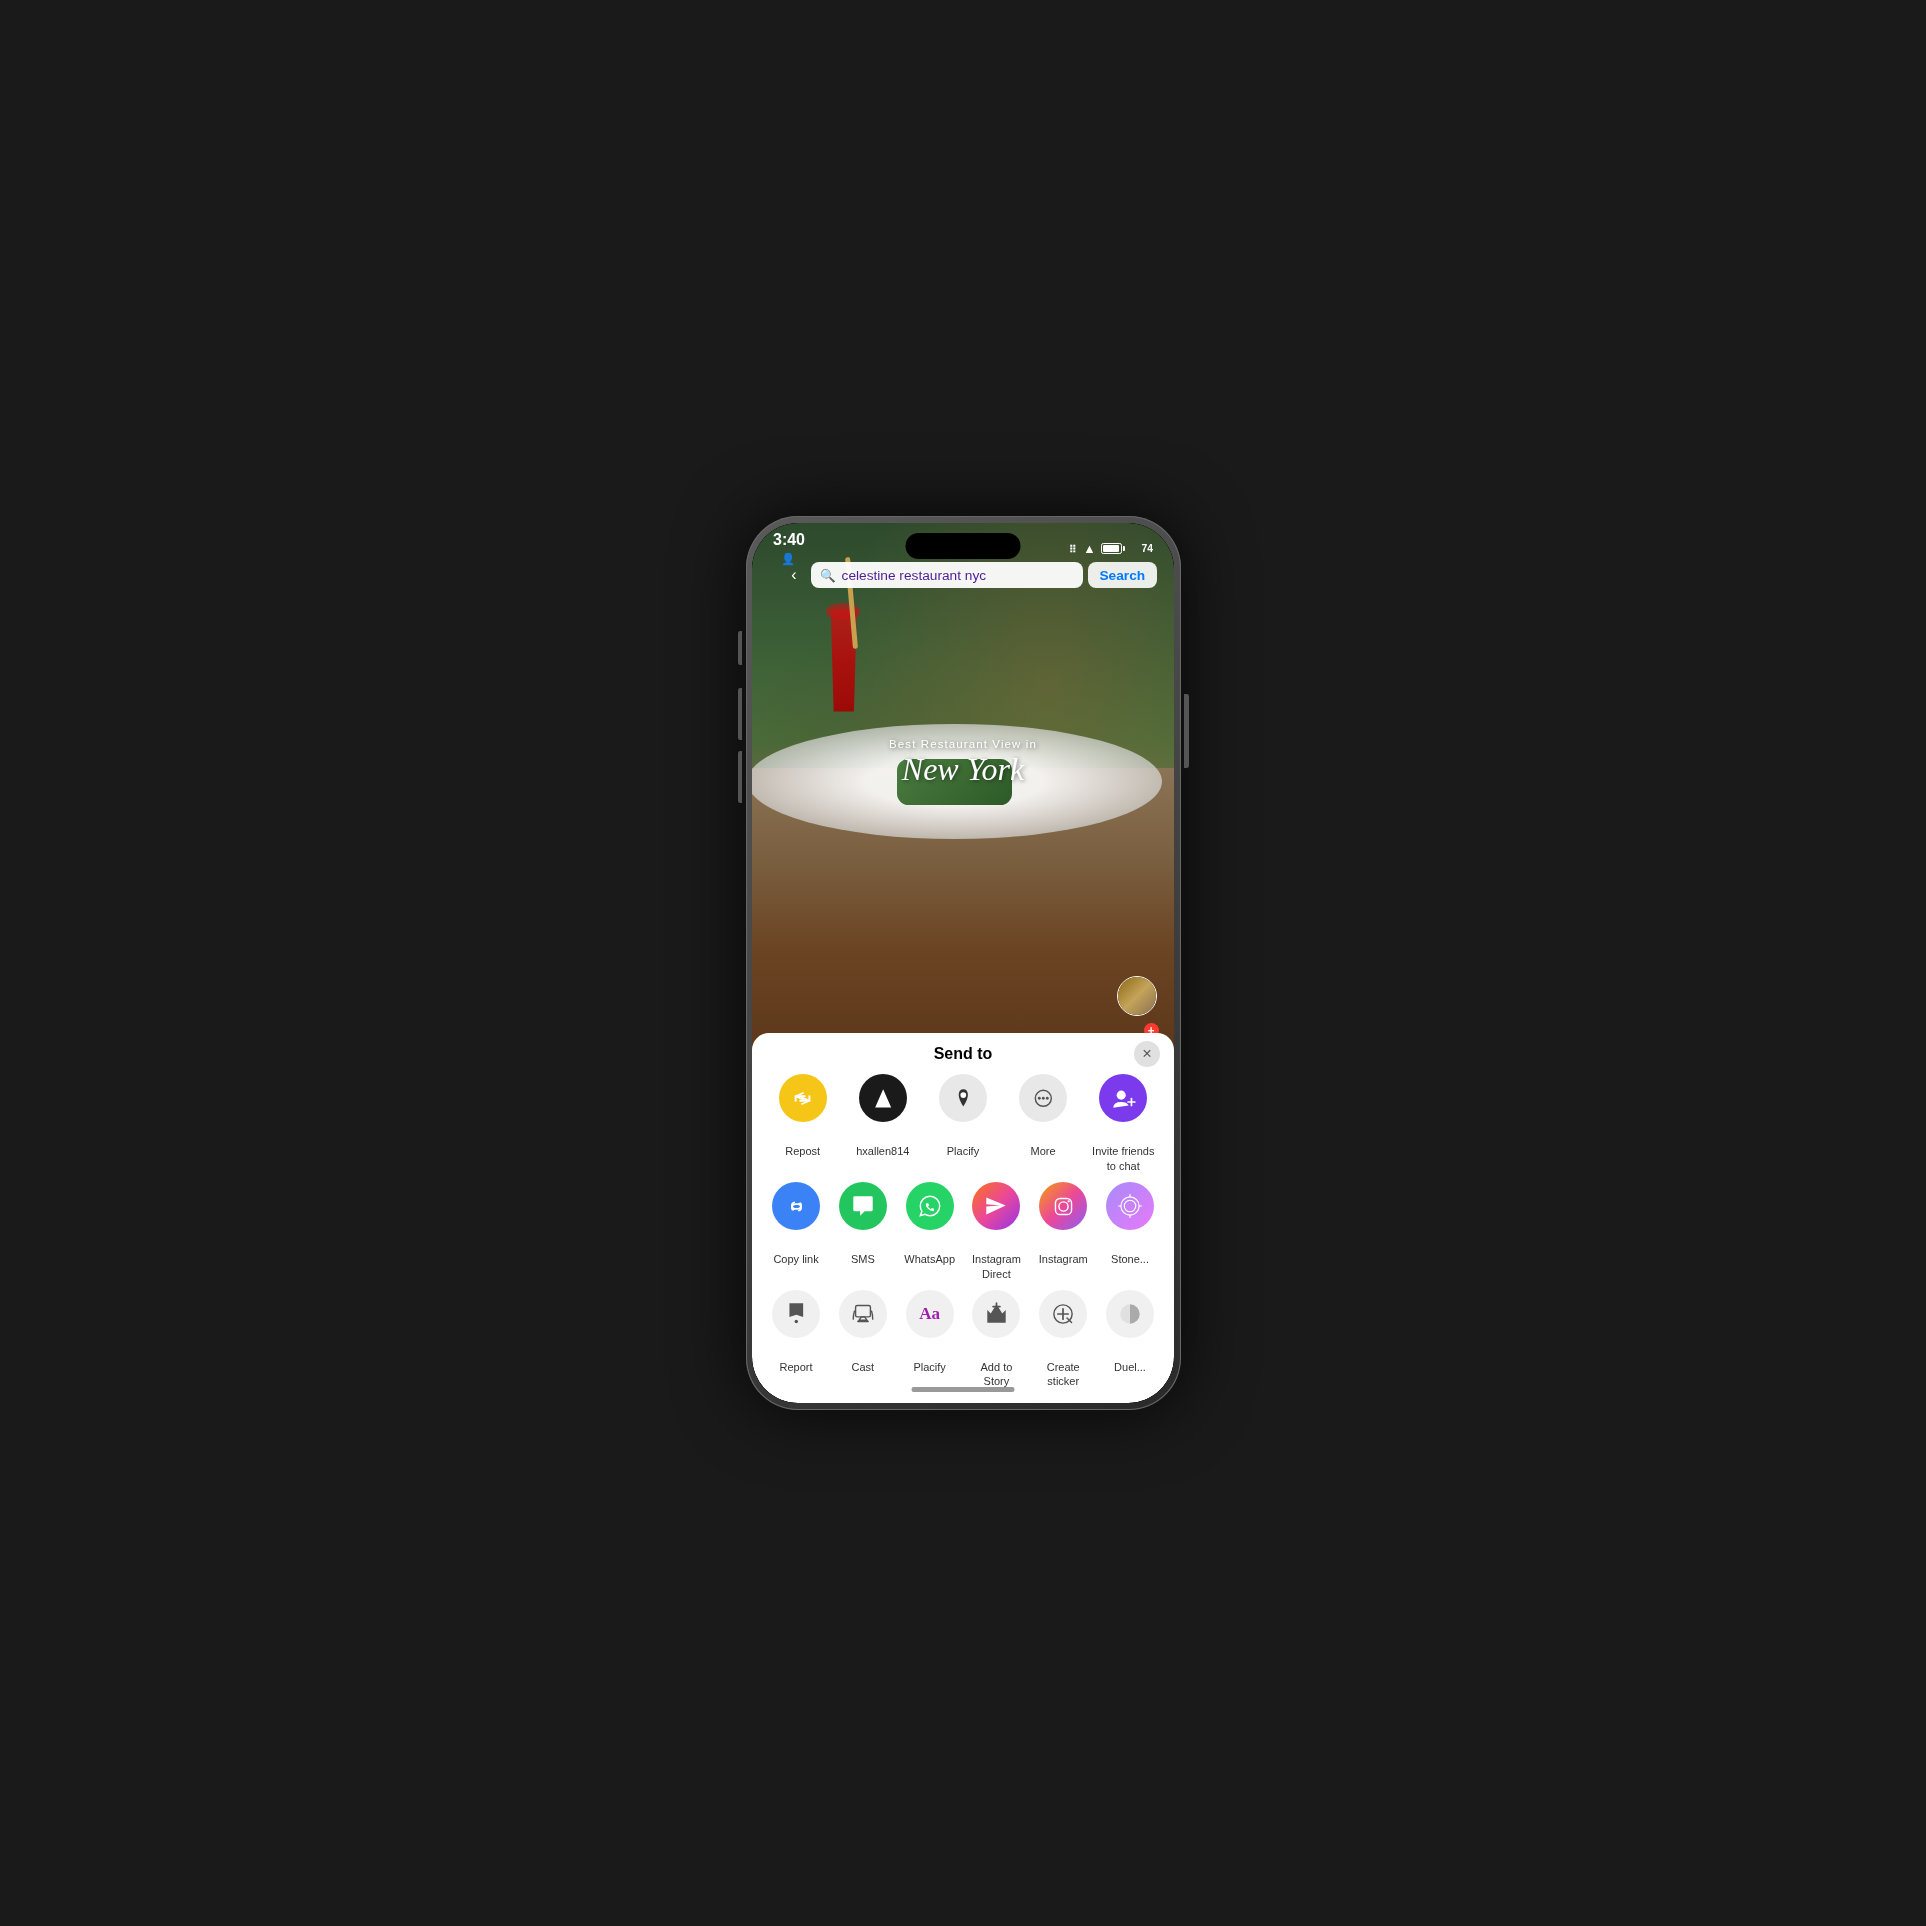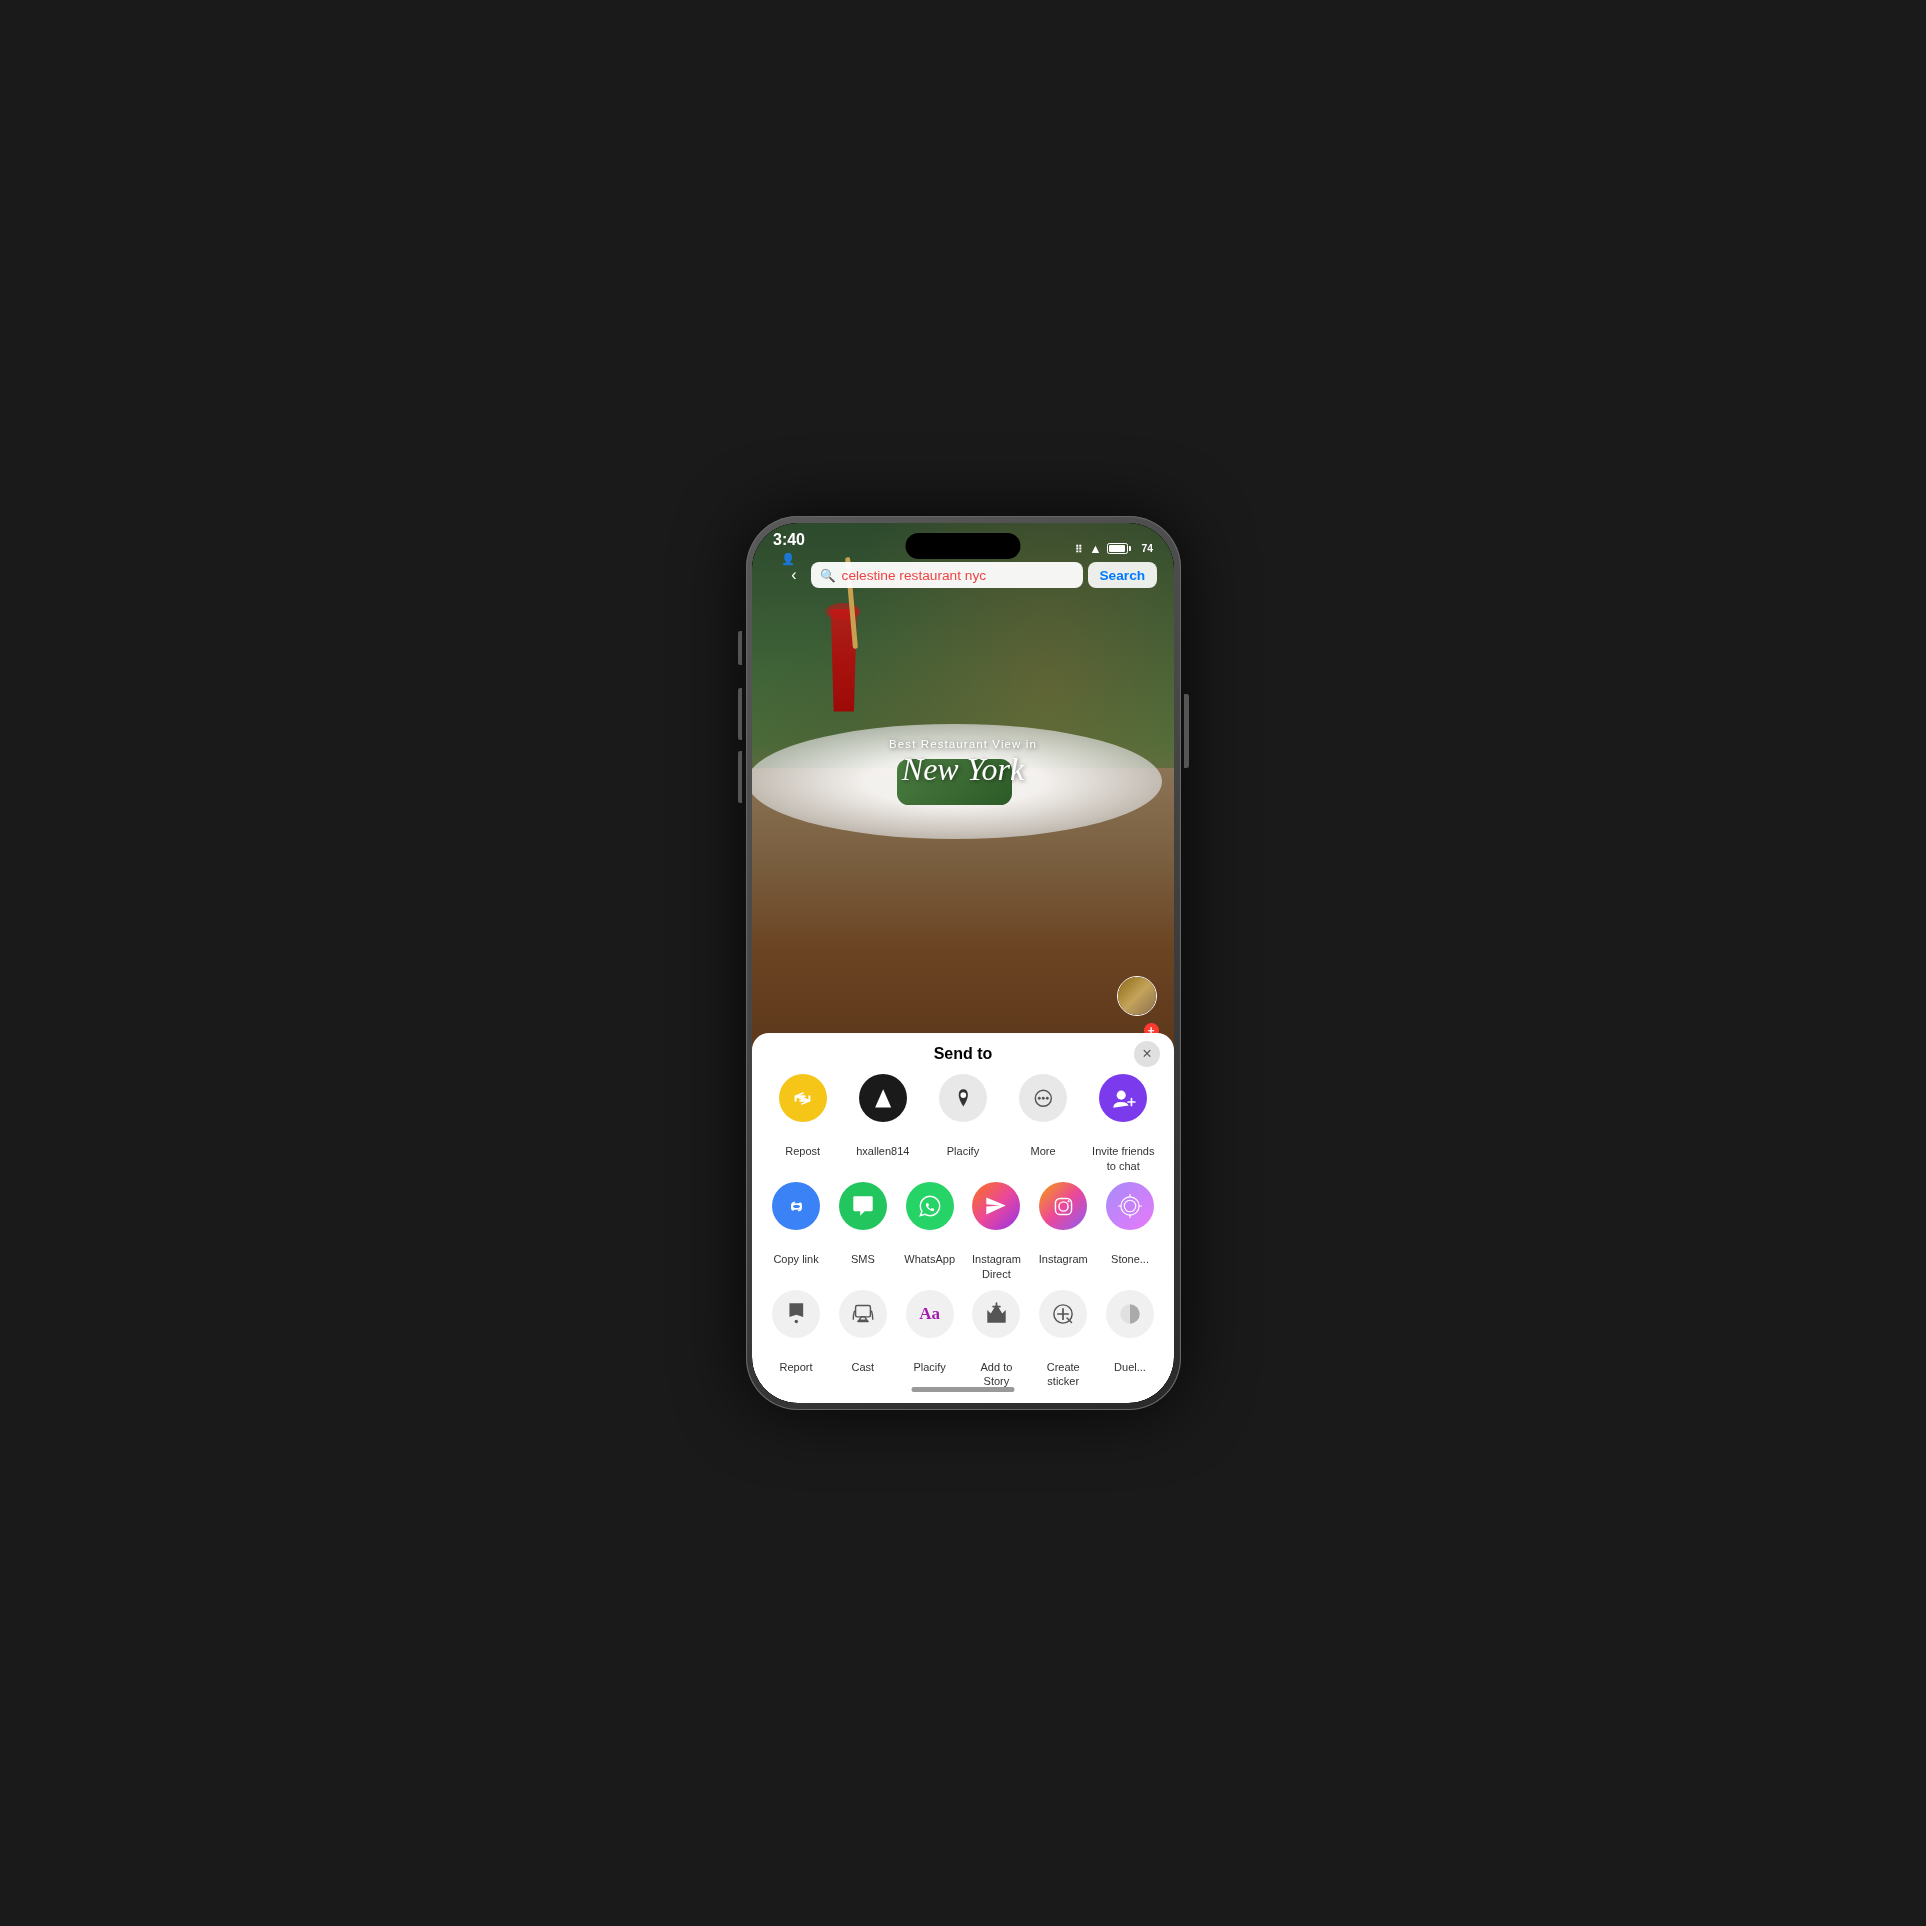--- a/index.html
+++ b/index.html
@@ -242,21 +242,21 @@
     }
 
     .search-icon-wrap {
       color: #888;
       font-size: 12.6px;
     }
 
     .search-input-text {
       flex: 1;
       font-size: 13.7px;
-      color: #ef4444;
+      color: #4c1d95;
     }
 
     .search-btn {
       background: rgba(255,255,255,0.1);
       border: none;
       color: white;
       font-size: 13.7px;
       font-weight: 600;
       padding: 4.6px 9.2px;
       border-radius: 5.7px;
@@ -502,21 +502,21 @@
           <span style="font-size:11.5px;">👤</span>
         </div>
         <div class="status-icons">
           <span style="font-size:10.3px; letter-spacing:1.1px;">⠿</span>
           <span style="font-size:12.6px;">▲</span>
           <div class="battery">
             <div class="battery-body">
               <div class="battery-fill"></div>
             </div>
             <div class="battery-tip"></div>
-            <span style="font-size:10.3px; color:white; margin-left:9px;">74</span>
+            <span style="font-size:10.3px; color:white; margin-left:15px;">74</span>
           </div>
         </div>
       </div>
 
       <div class="video-bg">
 
         <div class="table-bg"></div>
 
         <div class="drink-glass">
           <div class="drink-top"></div>

